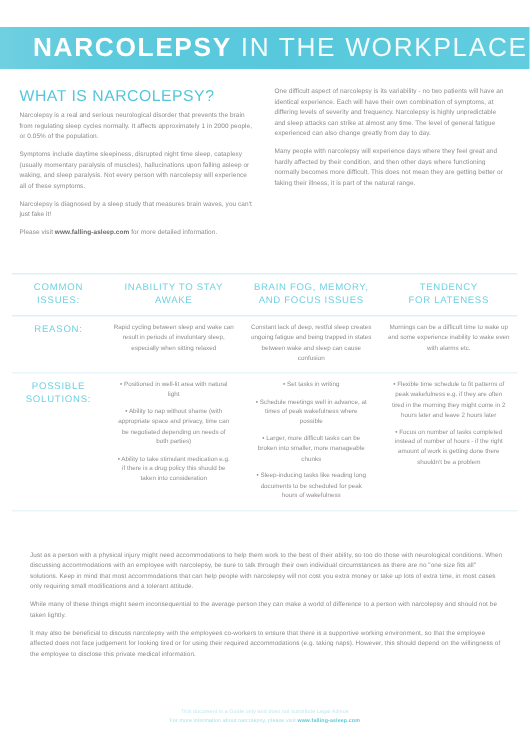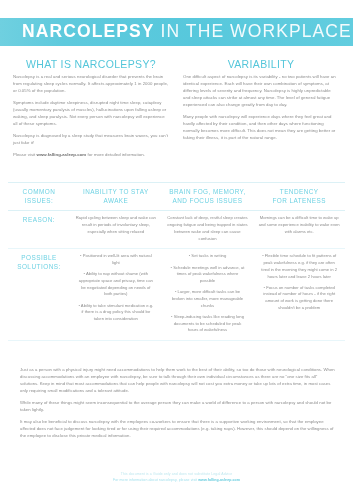--- a/index.html
+++ b/index.html
@@ -61,21 +61,20 @@
   }
   .intro-col {
     width: 156px;
   }
   .sec-title {
     color: #54c6da;
     font-size: 10.5px;
     letter-spacing: 0.35px;
     margin: 0 0 4px 0;
     font-weight: normal;
-    text-align: center;
   }
   .body-p {
     font-size: 4.3px;
     line-height: 1.62;
     color: #8b8b8b;
     margin: 0 0 5px 0;
     text-align: left;
     letter-spacing: 0.05px;
   }
   .body-p:last-child { margin-bottom: 0; }
@@ -200,21 +199,20 @@
 
     <div class="intro-col">
       <h2 class="sec-title">WHAT IS NARCOLEPSY?</h2>
       <p class="body-p">Narcolepsy is a real and serious neurological disorder that prevents the brain from regulating sleep cycles normally. It affects approximately 1 in 2000 people, or 0.05% of the population.</p>
       <p class="body-p">Symptoms include daytime sleepiness, disrupted night time sleep, cataplexy (usually momentary paralysis of muscles), hallucinations upon falling asleep or waking, and sleep paralysis. Not every person with narcolepsy will experience all of these symptoms.</p>
       <p class="body-p">Narcolepsy is diagnosed by a sleep study that measures brain waves, you can't just fake it!</p>
       <p class="body-p"><span>Please visit </span><span class="link">www.falling-asleep.com</span><span> for more detailed information.</span></p>
     </div>
 
     <div class="intro-col">
-      <h2 class="sec-title">VARIABILITY</h2>
       <p class="body-p">One difficult aspect of narcolepsy is its variability - no two patients will have an identical experience. Each will have their own combination of symptoms, at differing levels of severity and frequency. Narcolepsy is highly unpredictable and sleep attacks can strike at almost any time. The level of general fatigue experienced can also change greatly from day to day.</p>
       <p class="body-p">Many people with narcolepsy will experience days where they feel great and hardly affected by their condition, and then other days where functioning normally becomes more difficult. This does not mean they are getting better or faking their illness, it is part of the natural range.</p>
     </div>
 
   </div>
 
   <div class="table">
 
     <div class="rule"></div>
 

